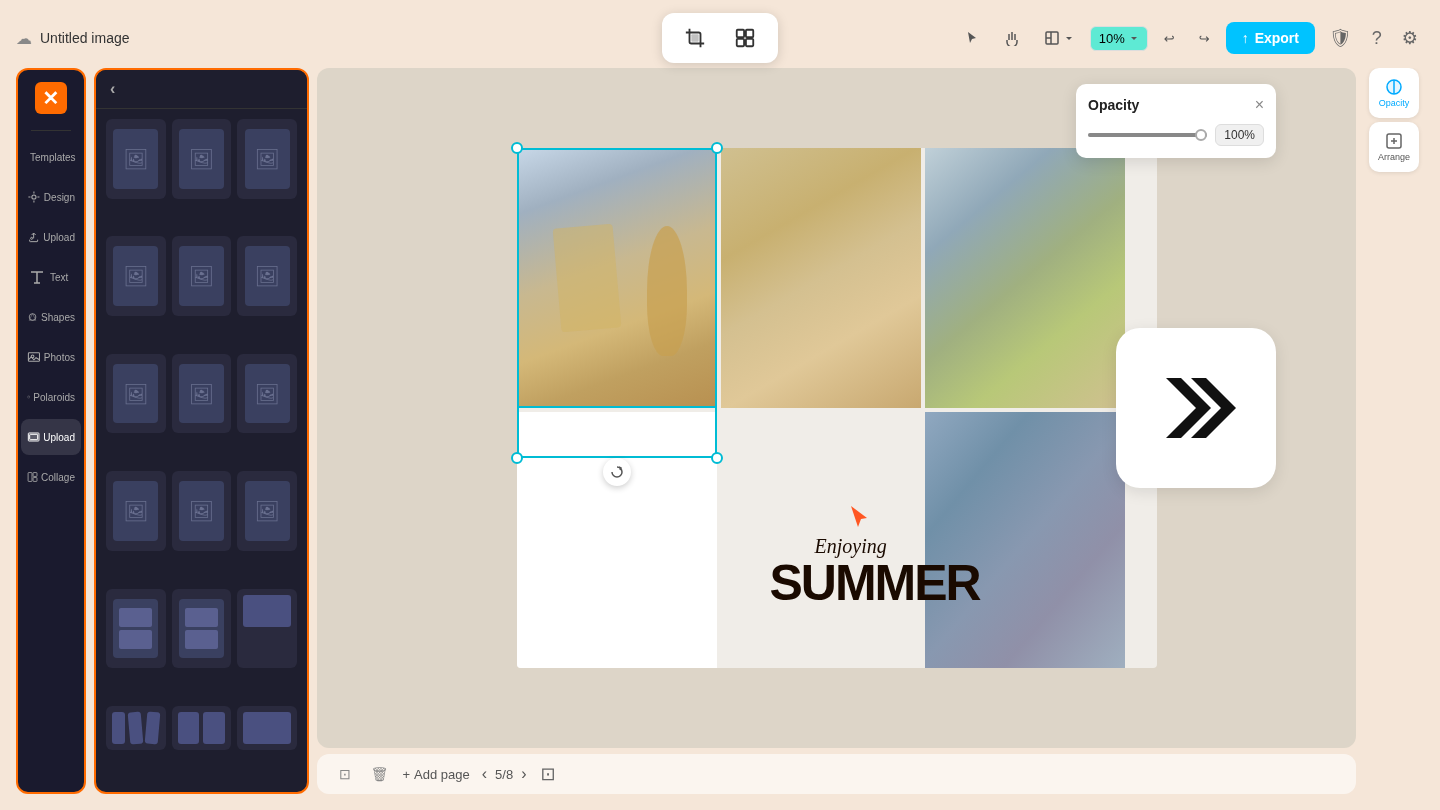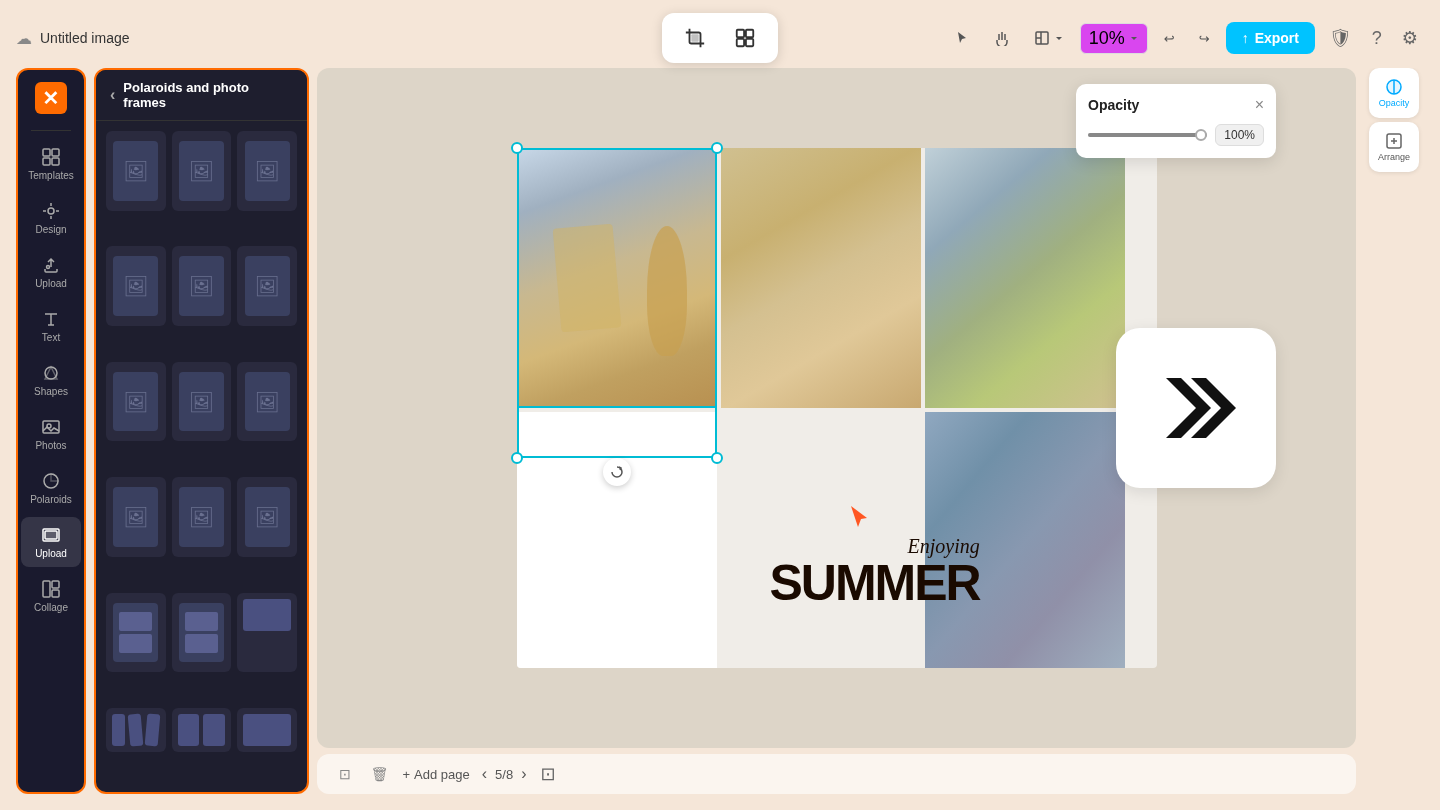--- a/index.html
+++ b/index.html
@@ -101,24 +101,24 @@
       gap: 4px;
       font-size: 13px;
       color: #555;
     }
 
     .toolbar-select {
       display: flex;
       align-items: center;
       gap: 4px;
       padding: 4px 8px;
-      background: #d946ef;
+      background: #5eead4;
       border: 1px solid #ddd;
       border-radius: 6px;
-      font-size: 18px;
+      font-size: 13px;
       cursor: pointer;
       text-align: center;
     }
 
     .export-btn {
       background: #00c3ff;
       color: white;
       border: none;
       border-radius: 8px;
       padding: 8px 16px;
@@ -172,21 +172,21 @@
 
     .sidebar-divider {
       width: 40px;
       height: 1px;
       background: #333;
       margin: 4px 0;
     }
 
     .sidebar-item {
       display: flex;
-      flex-direction: column;
+      flex-direction: row;
       align-items: center;
       gap: 3px;
       padding: 8px 6px;
       border-radius: 8px;
       cursor: pointer;
       width: 60px;
       color: #aaa;
       font-size: 10px;
       text-align: center;
     }
@@ -619,21 +619,20 @@
             <rect x="11" y="2" width="7" height="7" rx="1"></rect>
           <rect x="11" y="11" width="7" height="7" rx="1"></rect>
         </svg>
         <span>Collage</span>
       </div>
     </div>
 
     <div class="panel">
       <div class="panel-header">
         <span class="back-btn">‹</span>
-        <span>Polaroids and photo frames</span>
       </div>
       <div class="panel-grid">
 
         <div class="panel-item">
           <div class="panel-item-inner" style="background:#3a4060;">
             <span style="color:#6a7090;font-size:20px;">🖼</span>
           </div>
         </div>
         <div class="panel-item">
           <div class="panel-item-inner" style="background:#3a4060;">
@@ -757,21 +756,21 @@
               <div style="position:absolute;inset:0;background:white;"></div>
             </div>
             <div class="collage-cell" style="background:#f0ede8; display:flex; align-items:flex-end; justify-content:flex-start; padding:10px;">
             </div>
             <div class="collage-cell beach-6">
               <div style="width:100%;height:100%;background:linear-gradient(130deg,#90a8c0 0%,#7090a8 25%,#8898b0 50%,#9090a8 70%,#a0b0c0 100%);"></div>
             </div>
           </div>
 
           <div style="position:absolute;bottom:60px;left:205px;text-align:center;z-index:10;pointer-events:none;">
-            <span style="font-family:Georgia,serif;font-style:italic;font-size:20px;color:#1a0a00;display:block;text-align:right;">Enjoying</span>
+            <span style="font-family:Georgia,serif;font-style:italic;font-size:20px;color:#1a0a00;display:block;">Enjoying</span>
             <span style="font-family:'Arial Black',Arial,sans-serif;font-size:50px;font-weight:900;color:#1a0a00;display:block;letter-spacing:-2px;line-height:1;margin-left:48px;">SUMMER</span>
           </div>
 
           <div style="position:absolute;top:0;left:0;width:200px;height:310px;pointer-events:none;z-index:20;">
             <div style="position:absolute;inset:0;border:2px solid #00bcd4;"></div>
             <div style="position:absolute;top:-6px;left:-6px;width:12px;height:12px;background:white;border:2px solid #00bcd4;border-radius:50%;"></div>
             <div style="position:absolute;top:-6px;right:-6px;width:12px;height:12px;background:white;border:2px solid #00bcd4;border-radius:50%;"></div>
             <div style="position:absolute;bottom:-6px;left:-6px;width:12px;height:12px;background:white;border:2px solid #00bcd4;border-radius:50%;"></div>
             <div style="position:absolute;bottom:-6px;right:-6px;width:12px;height:12px;background:white;border:2px solid #00bcd4;border-radius:50%;"></div>
           </div>

